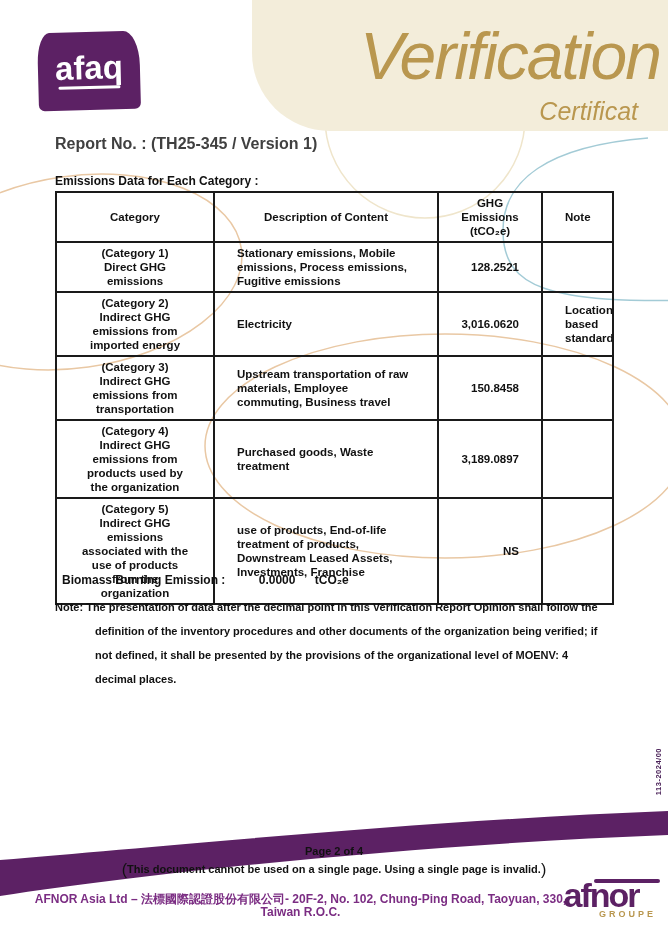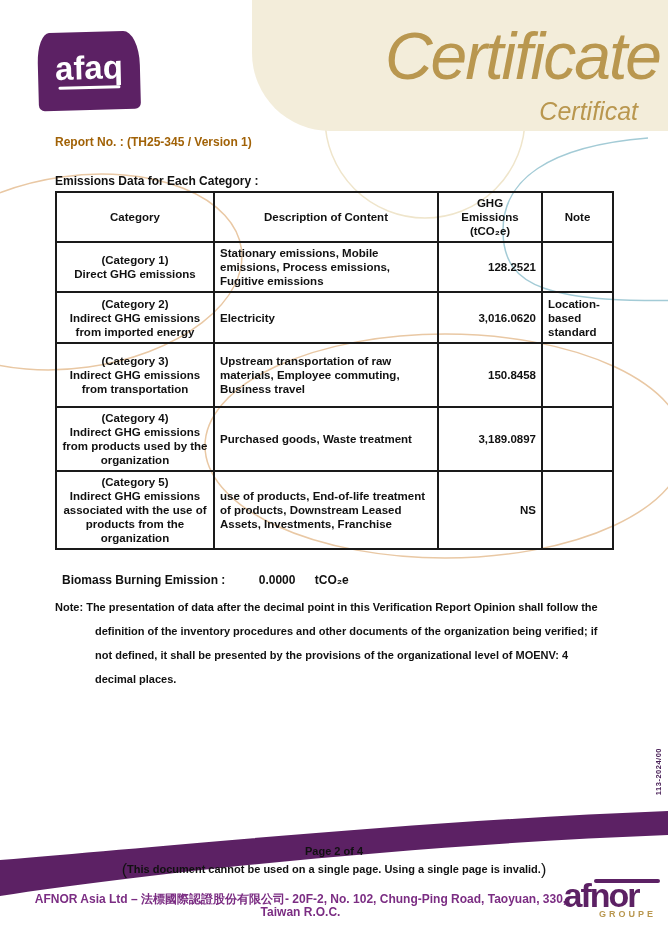--- a/index.html
+++ b/index.html
@@ -12,27 +12,27 @@
   
   .beige{position:absolute;left:252px;top:0;width:416px;height:131px;background:#f3edda;border-radius:0 0 0 78px;z-index:0;}
   .cert-title{position:absolute;top:18px;right:8px;font-style:italic;font-size:66px;letter-spacing:-2px;color:#b9974f;z-index:1;}
   .cert-sub{position:absolute;top:97px;right:30px;font-style:italic;font-size:25px;color:#b9974f;z-index:1;}
   .afaq-logo{position:absolute;left:38px;top:32px;width:102px;height:78px;background:#5c2164;
     border-radius:12px 16px 6px 6px / 30px 34px 6px 6px;transform:rotate(-1.5deg);z-index:1;
     display:flex;flex-direction:column;align-items:center;justify-content:center;}
   .afaq-logo .word{color:#ffffff;font-weight:bold;font-size:33px;letter-spacing:0px;line-height:30px;}
   .afaq-logo .uline{width:62px;height:3px;background:#ffffff;margin-top:3px;border-radius:2px;}
 
-  .report-line{left:55px;top:135px;font-size:12px;font-weight:bold;color:#a16207;}
+  .report-line{left:55px;top:135px;font-size:16px;font-weight:bold;color:#404040;}
   .section-heading{left:55px;top:174px;font-size:12px;font-weight:bold;color:#111;}
 
   
   table.emissions{position:absolute;left:55px;top:191px;width:557px;border-collapse:collapse;table-layout:fixed;z-index:1;background:transparent;}
   table.emissions td,table.emissions th{border:2px solid #1a1a1a;font-size:11.5px;font-weight:bold;color:#111;
-    padding:3px 5px;line-height:14px;vertical-align:middle;overflow:hidden;}
+    padding:3px 22px;line-height:14px;vertical-align:middle;overflow:hidden;}
   table.emissions th{text-align:center;}
   .col-cat{width:158px;} .col-desc{width:224px;} .col-ghg{width:104px;} .col-note{width:71px;}
   .pre{white-space:pre-line;}
   td.cat{text-align:center;vertical-align:middle;}
   td.desc{text-align:left;}
   td.desc.just{text-align:justify;}
   td.val{text-align:right;padding-right:9px;}
   td.note{text-align:left;vertical-align:middle;}
   tr.hdr{height:43px;} tr.r0{height:46px;} tr.r1{height:51px;} tr.r2{height:64px;}
   tr.r3{height:58px;} tr.r4{height:72px;} tr.r5{height:42px;}
@@ -64,21 +64,21 @@
 <div class="page">
 
   <svg class="deco" width="668" height="944" viewBox="0 0 668 944">
     <circle cx="425" cy="118" r="100" fill="none" stroke="#efe5cb" stroke-width="1.5"></circle>
     <ellipse cx="75" cy="272" rx="168" ry="96" fill="none" stroke="#e9c8a4" stroke-width="1.5" transform="rotate(-8 75 272)"></ellipse>
     <ellipse cx="445" cy="446" rx="240" ry="112" fill="none" stroke="#e9c8a4" stroke-width="1.5"></ellipse>
     <path d="M 648 138 C 548 146 502 180 503 232 C 504 288 548 304 700 300" fill="none" stroke="#a3cbd6" stroke-width="1.5"></path>
   </svg>
 
   <div class="beige"></div>
-  <div class="cert-title">Certificate</div>
+  <div class="cert-title">Verification</div>
   <div class="cert-sub">Certificat</div>
   <div class="afaq-logo">
     <span class="word">afaq</span>
     <span class="uline"></span>
   </div>
 
   <div class="abs report-line z1">Report No. : (TH25-345 / Version 1)</div>
   <div class="abs section-heading z1">Emissions Data for Each Category :</div>
 
   <table class="emissions">

